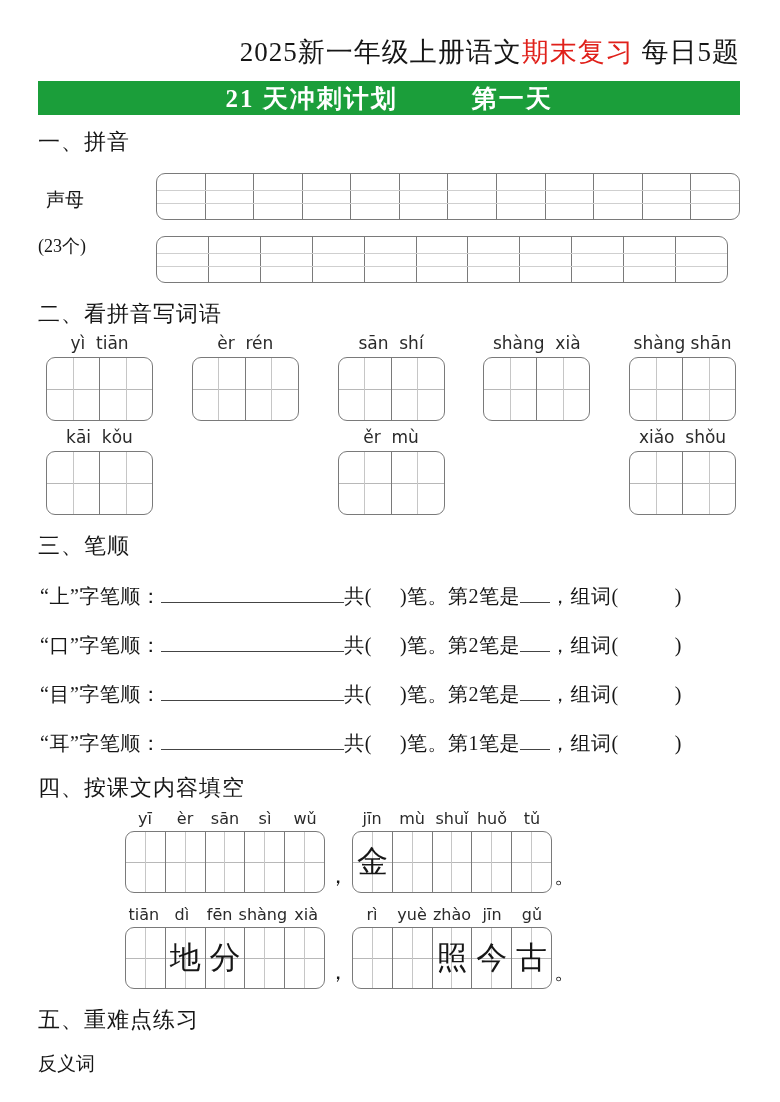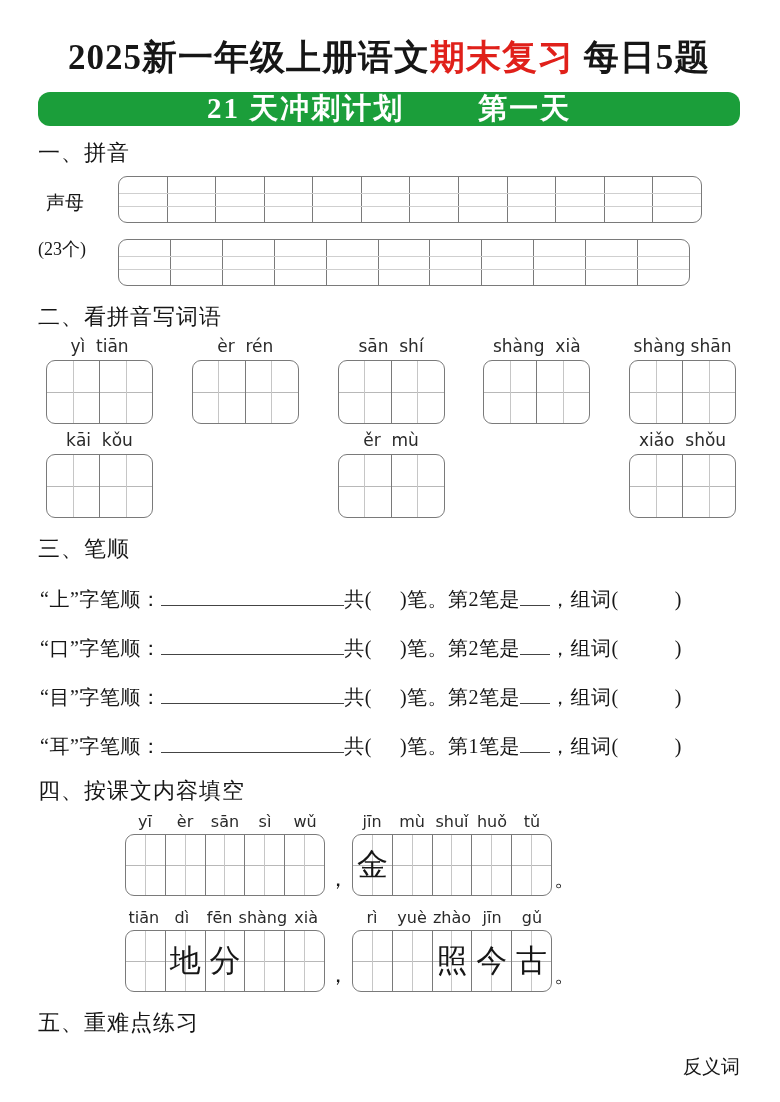--- a/index.html
+++ b/index.html
@@ -6,35 +6,34 @@
   html,body { background:#ffffff; }
   body {
     width:780px; height:1102px; overflow:hidden;
     font-family:"Liberation Serif","DejaVu Serif",serif;
     color:#161616;
   }
   .page { padding:26px 40px 0 38px; }
   .pre { white-space:pre; }
 
   
-  .title { text-align:center; font-size:35px; font-weight:700; letter-spacing:1px; margin-top:8px; }
+  .title { text-align:right; font-size:27px; font-weight:400; letter-spacing:1px; margin-top:8px; }
   .title .red { color:var(--title-red,#e0201a); }
   .banner {
     margin-top:11px; height:34px; background:var(--banner-green,#1b9e3a);
-    color:#ffffff; font-weight:700; font-size:29px;
+    color:#ffffff; font-weight:700; font-size:25px;
     display:flex; align-items:center; justify-content:center; gap:74px;
     letter-spacing:2px;
-    border-radius:12px;
   }
 
   
   .sec-h { font-size:22px; font-weight:400; letter-spacing:1px; }
 
   
-  .s1-wrap { display:flex; margin-top:8px; }
+  .s1-wrap { display:flex; margin-top:16px;justify-content:space-between; }
   .s1-labels { width:80px; font-size:19px; }
   .s1-labels .l1 { margin-top:14px; padding-left:8px; }
   .s1-labels .l2 { margin-top:21px; font-size:18px; }
   .py-row {
     position:relative; display:flex; height:47px;
     border:1.5px solid #7a7a7a; border-radius:9px; overflow:hidden;
     margin-bottom:16px; background:#fff;
   }
   .py-row::before, .py-row::after {
     content:""; position:absolute; left:0; right:0; height:1px; background:#cfcfcf;
@@ -87,21 +86,21 @@
   .fill-cell {
     flex:1; border-right:1px solid #7a7a7a;
     background:linear-gradient(#c6c6c6,#c6c6c6) center/1px 100% no-repeat;
     display:flex; align-items:center; justify-content:center;
     font-size:31px; position:relative; z-index:1;
   }
   .fill-cell:last-child { border-right:none; }
   .punct { font-size:22px; padding:0 3px 2px 2px; }
 
   
-  .sub-h { font-size:19px; margin:16px 0 8px 0;text-align:right; }
+  .sub-h { font-size:19px; margin:16px 0 8px 0; }
 
   .mt1 { margin-top:12px; }
   .mt2 { margin-top:16px; }
   .mt3 { margin-top:16px; }
 </style>
 </head>
 <body>
 
 <div class="page">
 

